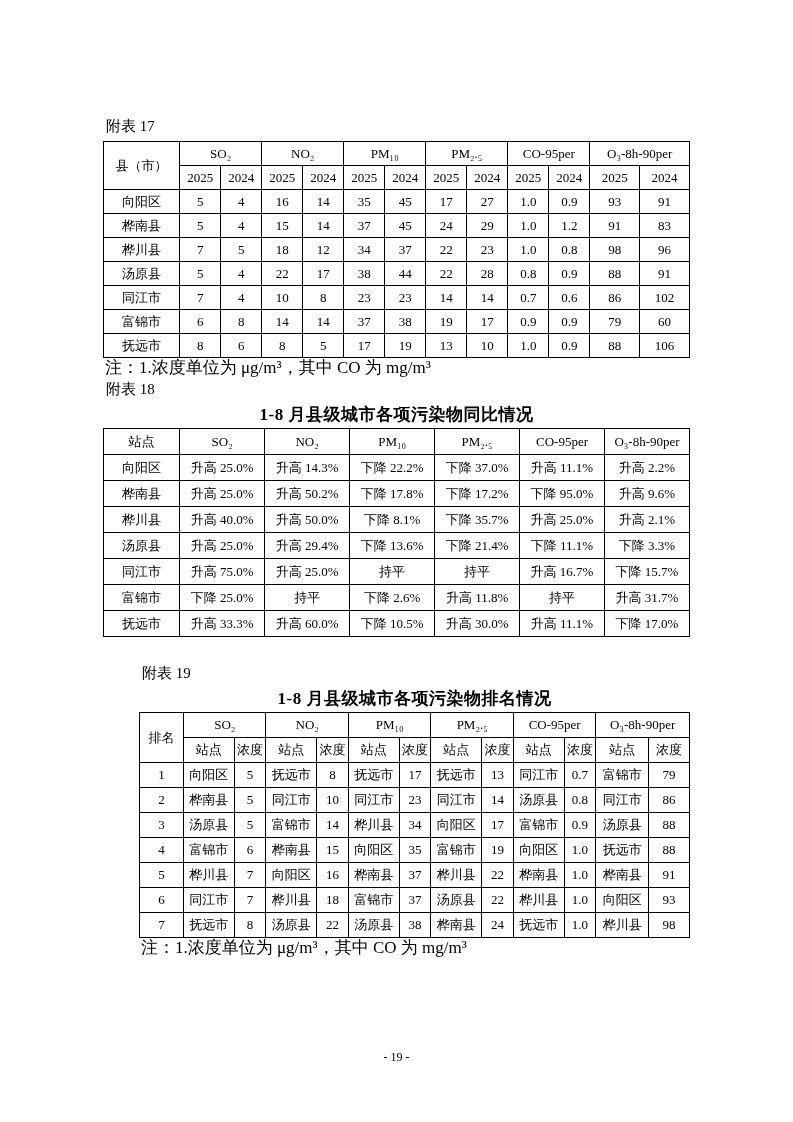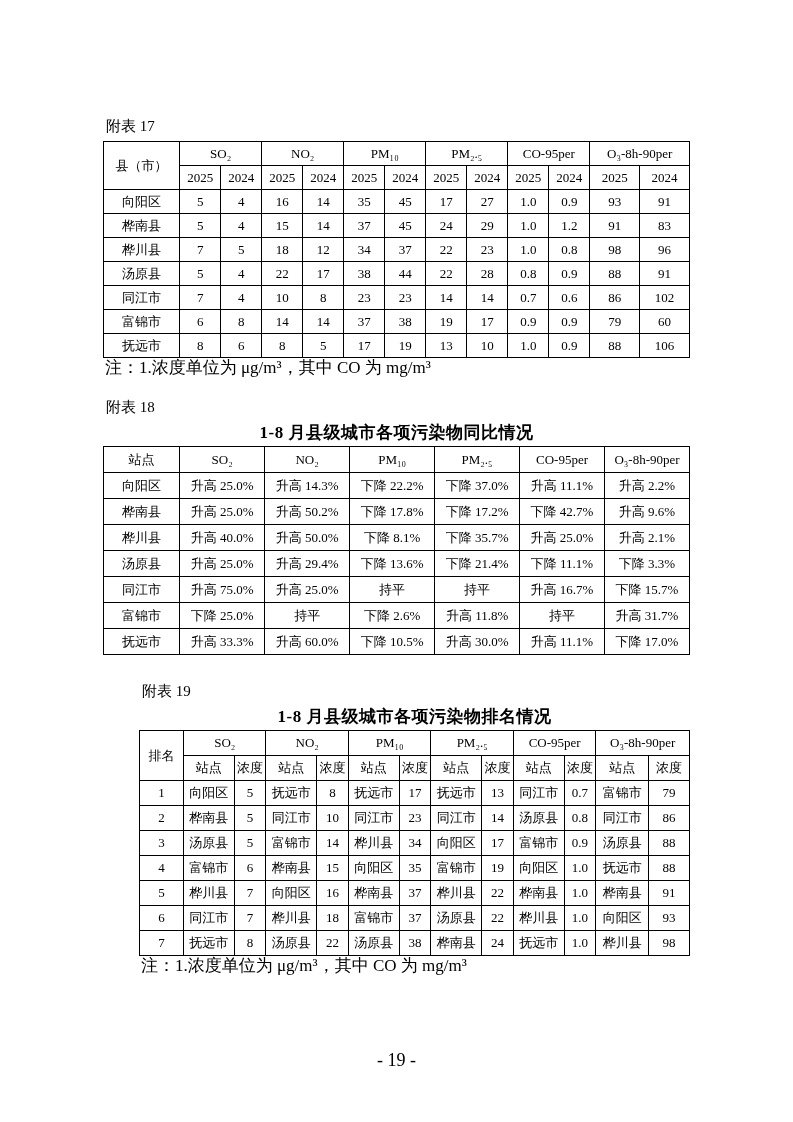--- a/index.html
+++ b/index.html
@@ -42,28 +42,28 @@
     white-space:nowrap;
   }
   .t17 tr { height:24px; }
   .t18 tr { height:26px; }
   .t19 tr { height:25px; }
   .note {
     font-size:17px;
     line-height:15px;
     margin:2px 0 0 2px;
   }
-  .sec18 { margin-top:22px; }
+  .sec18 { margin-top:4px; }
   .sec19 { margin-top:26px;padding-left:36px; }
   .page-number {
     position:absolute;
     left:0; top:1050px;
     width:100%;
     text-align:center;
-    font-size:18px;
+    font-size:12px;
   }
 </style>
 </head>
 <body>
 
 <div class="page">
 
   <div class="section">
     <div class="section-label">附表 17</div>
     <table class="t17">
@@ -247,21 +247,21 @@
         <td>下降 37.0%</td>
         <td>升高 11.1%</td>
         <td>升高 2.2%</td>
       </tr>
       <tr>
         <td>桦南县</td>
         <td>升高 25.0%</td>
         <td>升高 50.2%</td>
         <td>下降 17.8%</td>
         <td>下降 17.2%</td>
-        <td>下降 42.7%</td>
+        <td>下降 95.0%</td>
         <td>升高 9.6%</td>
       </tr>
       <tr>
         <td>桦川县</td>
         <td>升高 40.0%</td>
         <td>升高 50.0%</td>
         <td>下降 8.1%</td>
         <td>下降 35.7%</td>
         <td>升高 25.0%</td>
         <td>升高 2.1%</td>

